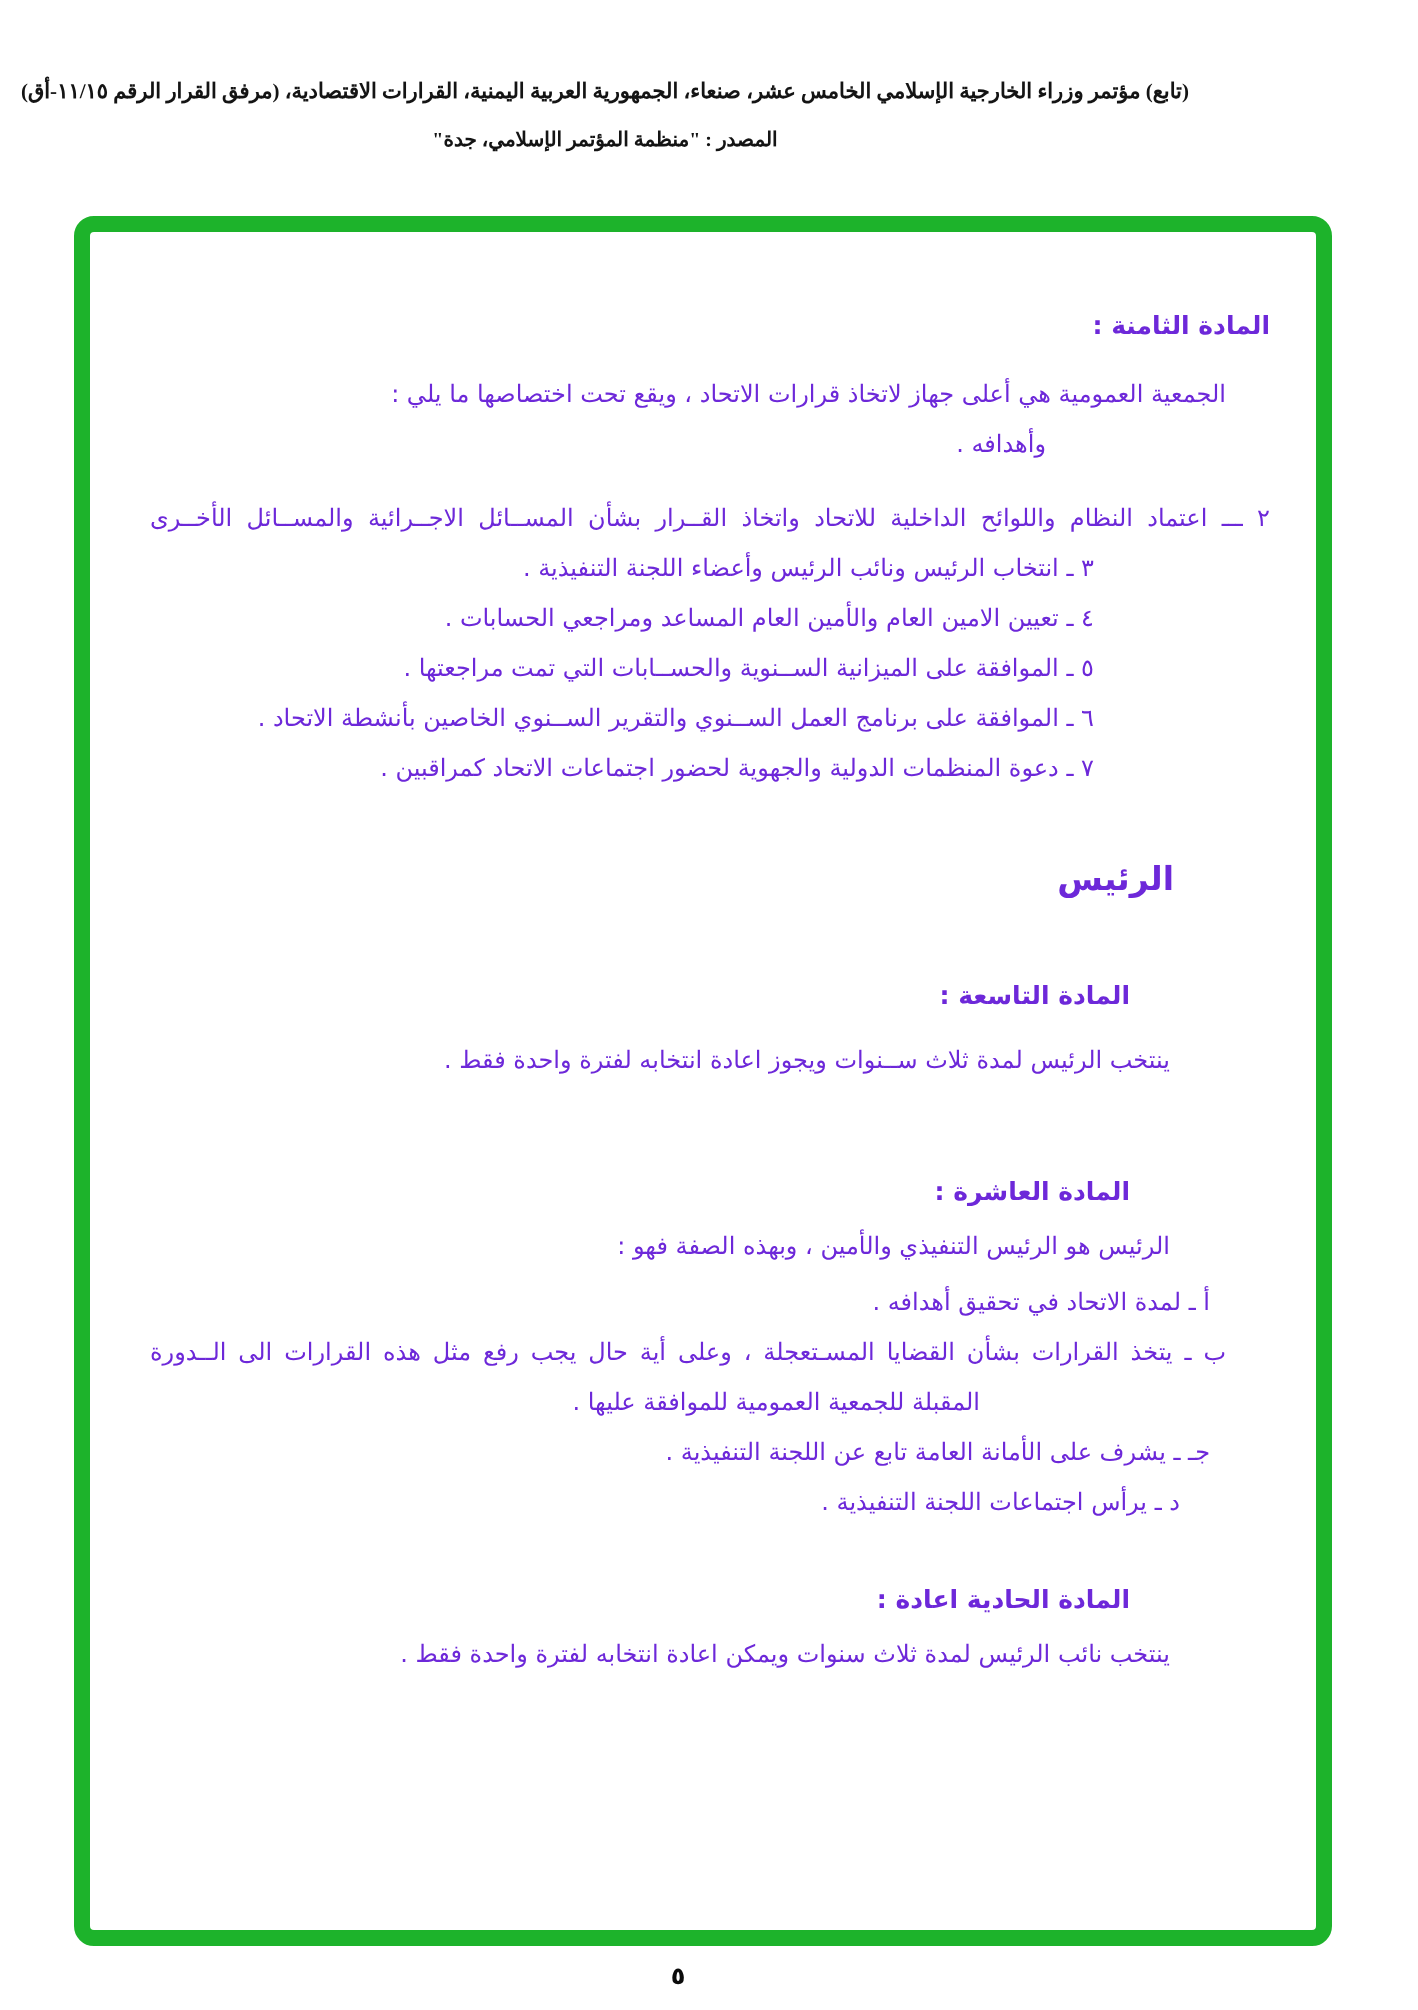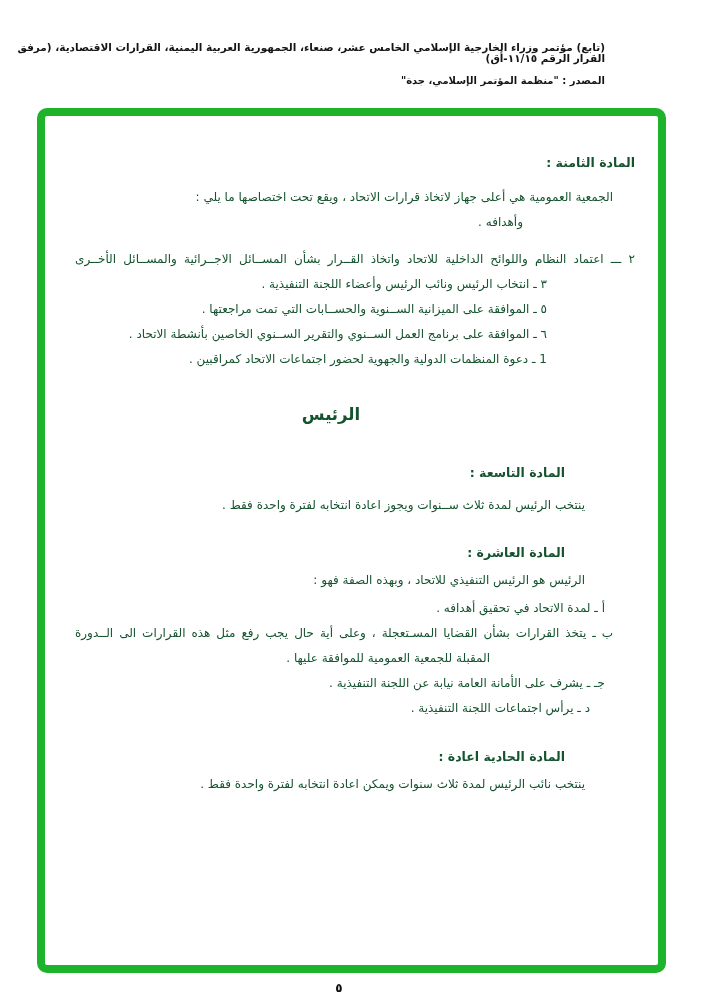--- a/index.html
+++ b/index.html
@@ -2,55 +2,55 @@
 <html lang="ar"><head>
 <meta charset="utf-8">
 <style>
   html,body{margin:0;padding:0;}
   body{
     width:709px;height:1005px;position:relative;background:#ffffff;
     font-family:"DejaVu Sans",sans-serif;color:#111;overflow:hidden;
     letter-spacing:-0.2px;
   }
   .header{
-    position:absolute;top:42px;left:0;width:605px;text-align:right;
-    direction:rtl;font-weight:bold;font-size:10.5px;line-height:1.0;color:#141414;
+    position:absolute;top:42px;left:0;width:605px;text-align:center;
+    direction:rtl;font-weight:bold;font-size:10.5px;line-height:1.0;color:#141414;font-family:Liberation Serif, serif;
   }
   .header .src-line{margin-top:13px;font-size:10px;}
   .frame{
     position:absolute;left:37px;top:108px;width:613px;height:849px;
     border:8px solid var(--green,#1db32b);border-radius:10px;background:#fff;
   }
   .content{
     direction:rtl;text-align:right;
     padding:34px 23px 0 30px;
-    font-size:12px;line-height:25px;color:#14532d;
+    font-size:12px;line-height:25px;color:#6d28d9;
   }
   .art-title{font-weight:bold;font-size:12.5px;}
   .l{white-space:normal;}
   .l-just{text-align:justify;text-align-last:justify;word-spacing:-0.5px;}
   .pr-22{padding-right:22px;}
   .pr-30{padding-right:30px;}
   .pr-45{padding-right:45px;}
   .pr-50{padding-right:50px;}
   .pr-70{padding-right:70px;}
   .pr-88{padding-right:88px;}
   .pr-112{padding-right:112px;}
   .pr-145{padding-right:145px;text-align:right;}
   .pr-150{padding-right:150px;}
   .mt-8{margin-top:8px;}
   .mt-10{margin-top:10px;}
   .mt-12{margin-top:12px;}
-  .mt-22{margin-top:22px;}
+  .mt-22{margin-top:40px;}
   .mt-23{margin-top:23px;}
   .mt-33{margin-top:33px;}
   .mt-3{margin-top:3px;}
   .president{
-    font-weight:bold;font-size:16.5px;text-align:center;padding-left:0;
-    margin-top:30px;margin-bottom:0;position:relative;right:24px;
+    font-weight:bold;font-size:16.5px;text-align:right;padding-left:0;
+    margin-top:30px;margin-bottom:0;position:relative;right:48px;
   }
   .page-number{
     position:absolute;top:981px;left:0;width:678px;text-align:center;
     font-weight:bold;font-size:12px;color:#0b0b0b;
   }
 </style>
 </head>
 <body style="--green: #1db32b; color: rgb(17, 17, 17);">
 
 <div class="header">
@@ -63,36 +63,37 @@
 
     <div class="art-title">المادة الثامنة :</div>
 
     <div class="l pr-22 mt-10">الجمعية العمومية هي أعلى جهاز لاتخاذ قرارات الاتحاد ، ويقع تحت اختصاصها ما يلي :</div>
 
     <div class="l pr-112">وأهدافه .</div>
 
     <div class="l l-just mt-12">٢ ـــ اعتماد النظام واللوائح الداخلية للاتحاد واتخاذ القــرار بشأن المســائل الاجــرائية والمســائل الأخــرى</div>
 
     <div class="l pr-88">٣ ـ انتخاب الرئيس ونائب الرئيس وأعضاء اللجنة التنفيذية .</div>
+    <div class="l pr-88">٤ ـ تعيين الامين العام والأمين العام المساعد ومراجعي الحسابات .</div>
     <div class="l pr-88">٥ ـ الموافقة على الميزانية الســنوية والحســابات التي تمت مراجعتها .</div>
     <div class="l pr-88">٦ ـ الموافقة على برنامج العمل الســنوي والتقرير الســنوي الخاصين بأنشطة الاتحاد .</div>
-    <div class="l pr-88">1 ـ دعوة المنظمات الدولية والجهوية لحضور اجتماعات الاتحاد كمراقبين .</div>
+    <div class="l pr-88">٧ ـ دعوة المنظمات الدولية والجهوية لحضور اجتماعات الاتحاد كمراقبين .</div>
 
     <div class="president">الرئيس</div>
 
     <div class="art-title pr-70 mt-33">المادة التاسعة :</div>
     <div class="l pr-50 mt-8">ينتخب الرئيس لمدة ثلاث ســنوات ويجوز اعادة انتخابه لفترة واحدة فقط .</div>
 
     <div class="art-title pr-70 mt-22">المادة العاشرة :</div>
-    <div class="l pr-50 mt-3">الرئيس هو الرئيس التنفيذي للاتحاد ، وبهذه الصفة فهو :</div>
+    <div class="l pr-50 mt-3">الرئيس هو الرئيس التنفيذي والأمين ، وبهذه الصفة فهو :</div>
 
     <div class="l pr-30 mt-3">أ  ـ لمدة الاتحاد في تحقيق أهدافه .</div>
     <div class="l l-just pr-22">ب ـ يتخذ القرارات بشأن القضايا المسـتعجلة ، وعلى أية حال يجب رفع مثل هذه القرارات الى الــدورة</div>
     <div class="l pr-145">المقبلة للجمعية العمومية للموافقة عليها .</div>
-    <div class="l pr-30">جـ ـ يشرف على الأمانة العامة نيابة عن اللجنة التنفيذية .</div>
+    <div class="l pr-30">جـ ـ يشرف على الأمانة العامة تابع عن اللجنة التنفيذية .</div>
     <div class="l pr-45">د  ـ يرأس اجتماعات اللجنة التنفيذية .</div>
 
     <div class="art-title pr-70 mt-23">المادة الحادية اعادة :</div>
     <div class="l pr-50 mt-3">ينتخب نائب الرئيس لمدة ثلاث سنوات ويمكن اعادة انتخابه لفترة واحدة فقط .</div>
 
   </div>
 </div>
 
 <div class="page-number">٥</div>
 

